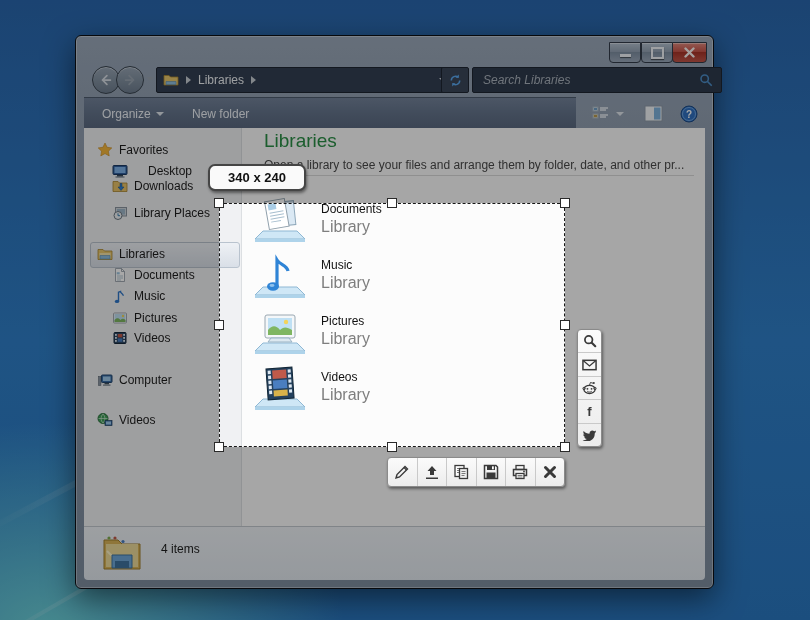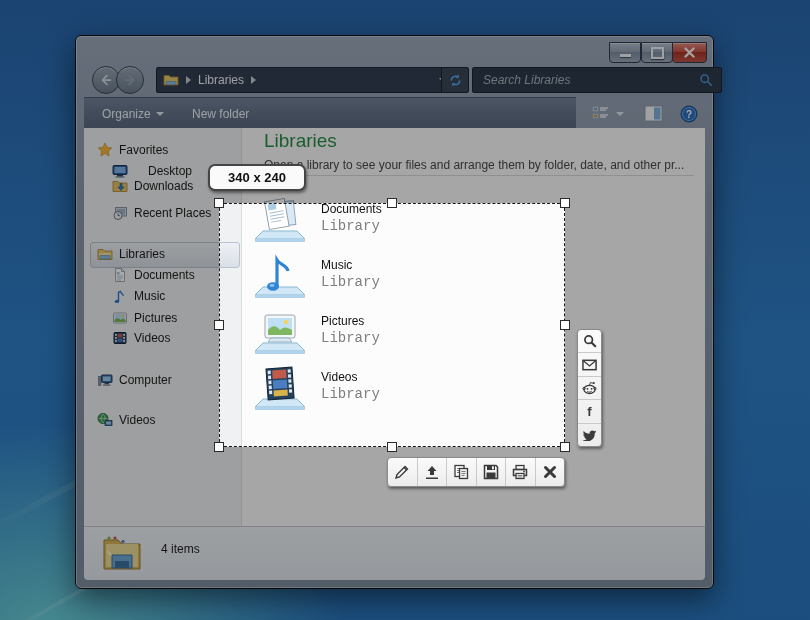--- a/index.html
+++ b/index.html
@@ -38,21 +38,21 @@
   .content{position:absolute;left:166px;top:92px;width:463px;height:398px;background:#fcfcfc;}
   .srow{position:absolute;height:20px;display:flex;align-items:center;gap:6px;font-size:12px;color:#1d1d1d;white-space:nowrap;}
   .sic{width:16px;height:16px;flex:0 0 16px;display:inline-block;}
   .selpill{position:absolute;left:14px;top:206px;width:148px;height:24px;border:1px solid #b9c3ce;border-radius:3px;
     background:linear-gradient(180deg,#eef1f5,#d9dfe7);}
   .main-title{position:absolute;left:188px;top:94px;font-size:19px;color:#2a8f46;}
   .main-desc{position:absolute;left:188px;top:122px;font-size:12px;color:#4a4a4a;}
   .main-hr{position:absolute;left:188px;top:139px;width:430px;height:1px;background:#dadada;}
   .libitem{position:absolute;width:330px;height:50px;}
   .libitem .nm{position:absolute;left:68px;top:5px;font-size:12px;color:#111;}
-  .libitem .tp{position:absolute;left:68px;top:21px;font-size:14px;color:#7e7e7e;font-family:Liberation Mono, monospace;}
+  .libitem .tp{position:absolute;left:68px;top:21px;font-size:16px;color:#7e7e7e;}
   .libitem svg{position:absolute;left:0;top:0;}
   
   .statusbar{position:absolute;left:8px;top:490px;width:621px;height:53px;background:linear-gradient(180deg,#eef2f6,#e3e9ef);border-top:1px solid #c3c9cf;border-radius:0 0 4px 4px;}
   
   .dim{position:absolute;background:rgba(0,0,0,.34);}
   .selrect{position:absolute;left:219px;top:203px;width:346px;height:244px;border:1px dashed #161616;box-sizing:border-box;}
   .handle{position:absolute;width:10px;height:10px;background:#fff;border:1px solid #2a2a2a;box-sizing:border-box;}
   .dimlabel{position:absolute;left:208px;top:164px;width:98px;height:27px;background:#fafafa;border:2px solid #454545;border-radius:7px;
     box-shadow:1px 2px 3px rgba(0,0,0,.45);font-size:13px;font-weight:bold;color:#111;display:flex;align-items:center;justify-content:center;box-sizing:border-box;}
   .cap-tb{position:absolute;background:linear-gradient(180deg,#fbfbfb,#ececec);border:1px solid #8a8a8a;border-radius:4px;
@@ -186,21 +186,21 @@
         </svg>
       <span>Downloads</span>
     </div>
     <div class="srow" style="left:36px;top:167px;">
       <svg class="sic" viewBox="0 0 16 16">
           <rect x="3.5" y="2.5" width="11" height="8.5" fill="#cfd6dd" stroke="#8a949e"></rect>
           <rect x="5" y="4" width="8" height="5.5" fill="#9fb6c8"></rect>
           <circle cx="6" cy="10.5" r="4" fill="#eef2f5" stroke="#6a7680"></circle>
           <path d="M6 8.3V10.7h2" stroke="#3a7fae" fill="none" stroke-width="1"></path>
         </svg>
-      <span>Recent Places</span>
+      <span>Library Places</span>
     </div>
 
     <div class="srow" style="left:21px;top:208px;">
       <svg class="sic" viewBox="0 0 16 16">
           <path d="M1 3.5h5l1.5 1.5H15v8.5H1z" fill="#e9c76d" stroke="#a8852f" stroke-width=".8"></path>
           <path d="M2.5 7h11v5H2.5z" fill="#f5e3a8"></path>
           <path d="M3 9.5h10v3.5H3z" fill="#8fbede" stroke="#5b8db4" stroke-width=".6"></path>
         </svg>
       <span>Libraries</span>
     </div>

